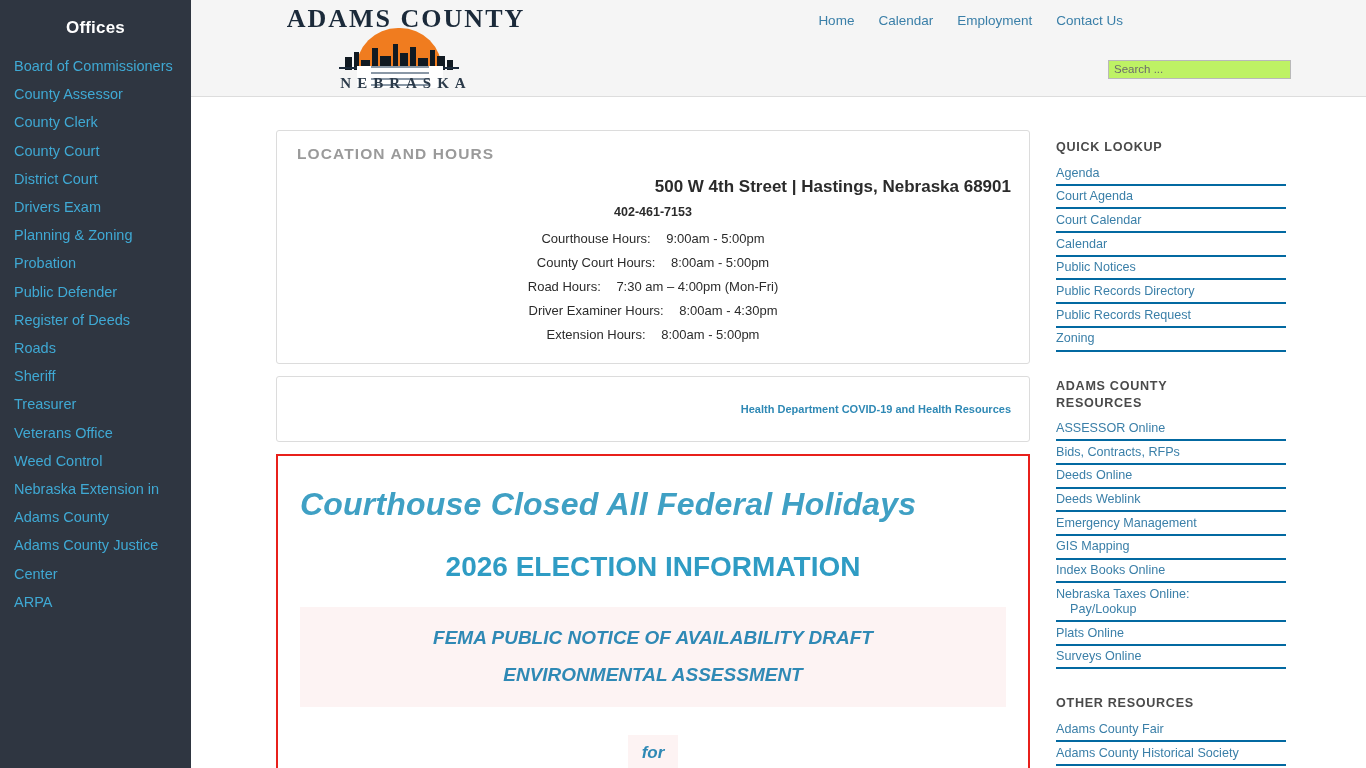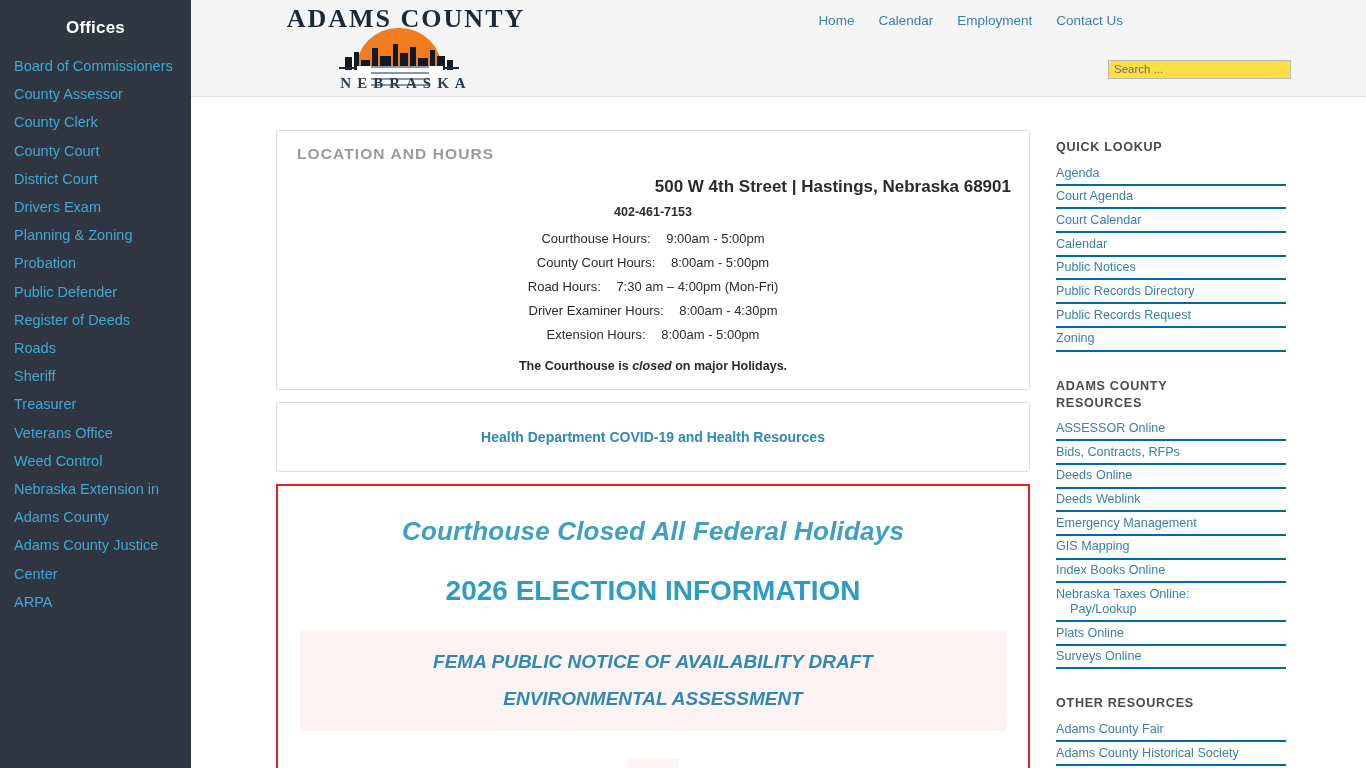--- a/index.html
+++ b/index.html
@@ -138,21 +138,21 @@
   }
 
   #search-wrap {
     position: absolute;
     right: 75px; top: 59px;
   }
   #search-input {
     width: 183px;
     height: 19px;
     border: 1px solid #b9b9b9;
-    background: #fde047;
+    background: #bef264;
     font-size: 11.5px;
     color: #555;
     padding: 1px 5px;
     font-family: "Liberation Sans", sans-serif;
   }
   #search-input::placeholder { color: #6b6b6b; }
 
   
   #body-area {
     position: absolute;
@@ -211,36 +211,35 @@
     color: #2b2b2b;
     margin-top: 12px;
   }
   .closed-note em { font-style: italic; }
 
   .card.health {
     padding: 26px 18px;
   }
   .health-link {
     display: block;
-    text-align: center;
+    text-align: right;
     color: #2f89b5;
-    font-size: 14px;
+    font-size: 11px;
     font-weight: bold;
     text-decoration: none;
   }
 
   .notice-box {
     border: 2px solid #e8201b;
     background: #ffffff;
     padding: 24px 22px 40px 22px;
   }
   .notice-h1 {
-    text-align: center;
     color: #3fa0c4;
-    font-size: 26px;
+    font-size: 32px;
     font-weight: bold;
     font-style: italic;
     font-family: "Liberation Sans", sans-serif;
     margin: 6px 0 28px 0;
     letter-spacing: .2px;
   }
   .notice-h2 {
     text-align: center;
     color: #2f9cc4;
     font-size: 28px;
@@ -429,23 +428,20 @@
         </div>
         <div class="hours-row">
           <span class="lbl">Driver Examiner Hours:</span>
           <span class="val">8:00am - 4:30pm</span>
         </div>
         <div class="hours-row">
           <span class="lbl">Extension Hours:</span>
           <span class="val">8:00am - 5:00pm</span>
         </div>
 
-        <div class="closed-note">
-          <span>The Courthouse is </span><em>closed</em><span> on major Holidays.</span>
-        </div>
       </section>
 
       <section class="card health">
         <a href="#" class="health-link">Health Department COVID-19 and Health Resources</a>
       </section>
 
       <section class="notice-box" style="border-color: rgb(232, 32, 27);">
         <h2 class="notice-h1">Courthouse Closed All Federal Holidays</h2>
         <h3 class="notice-h2">2026 ELECTION INFORMATION</h3>
         <div class="fema-box">

